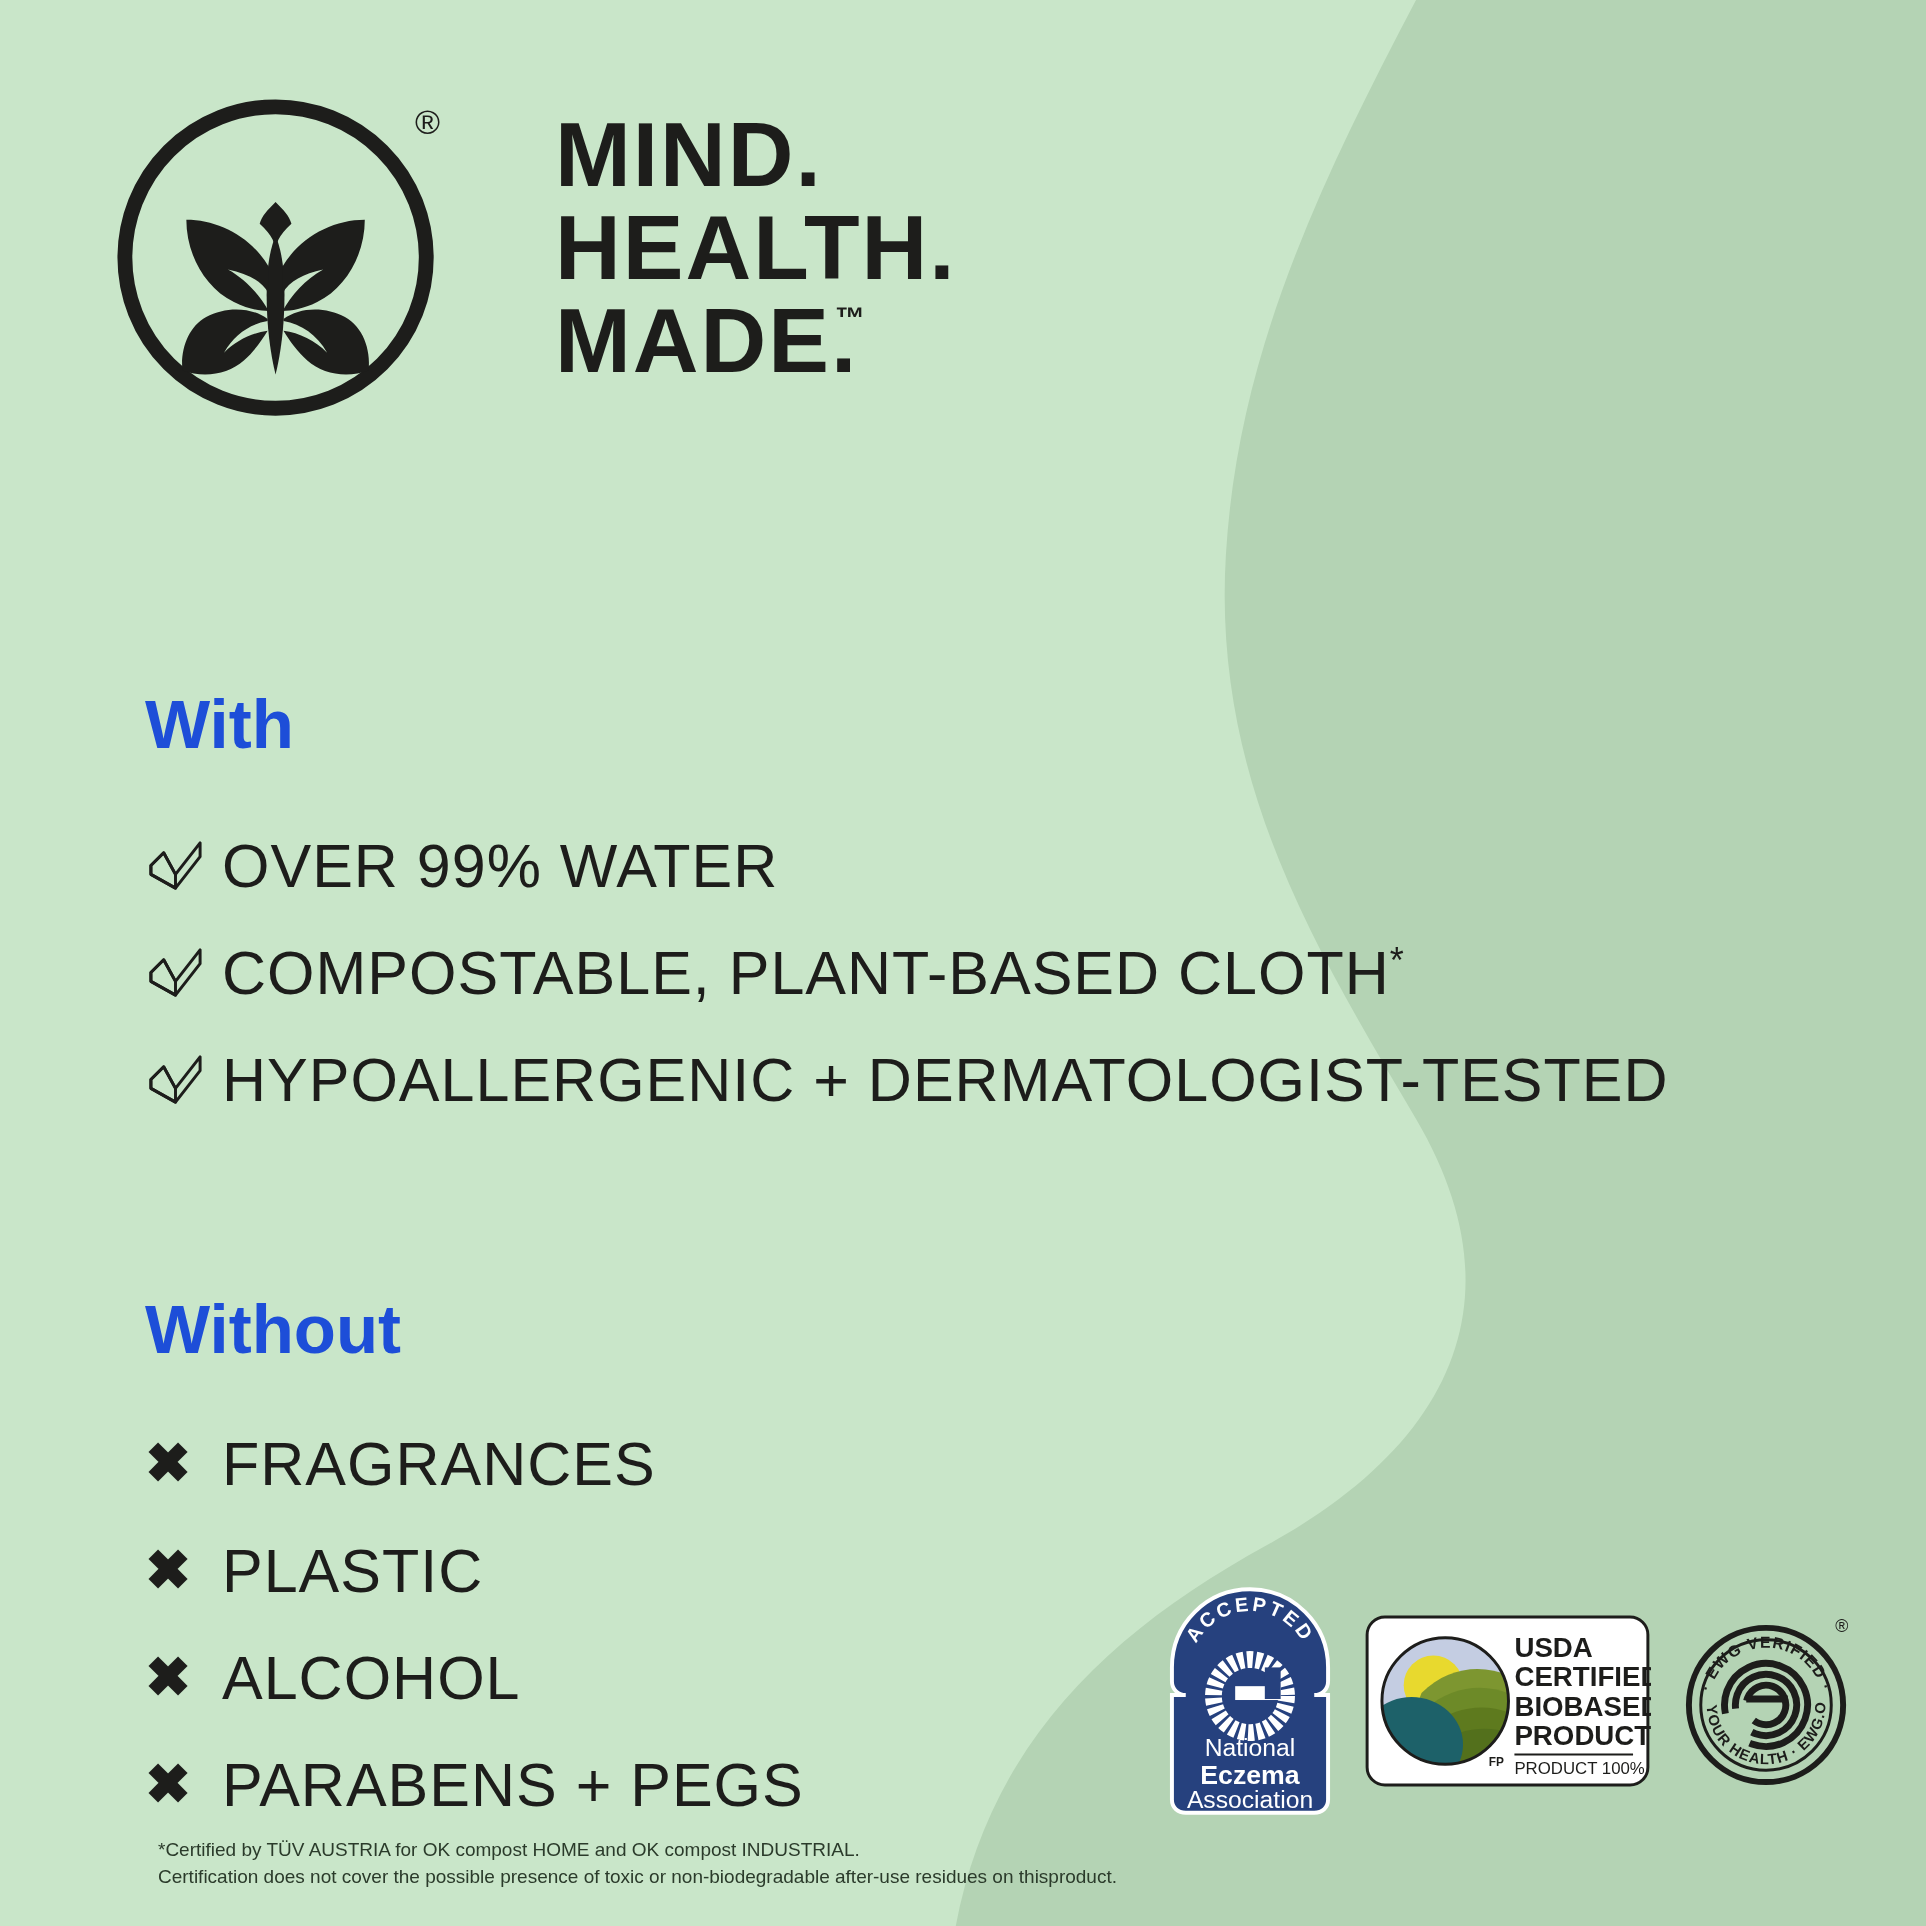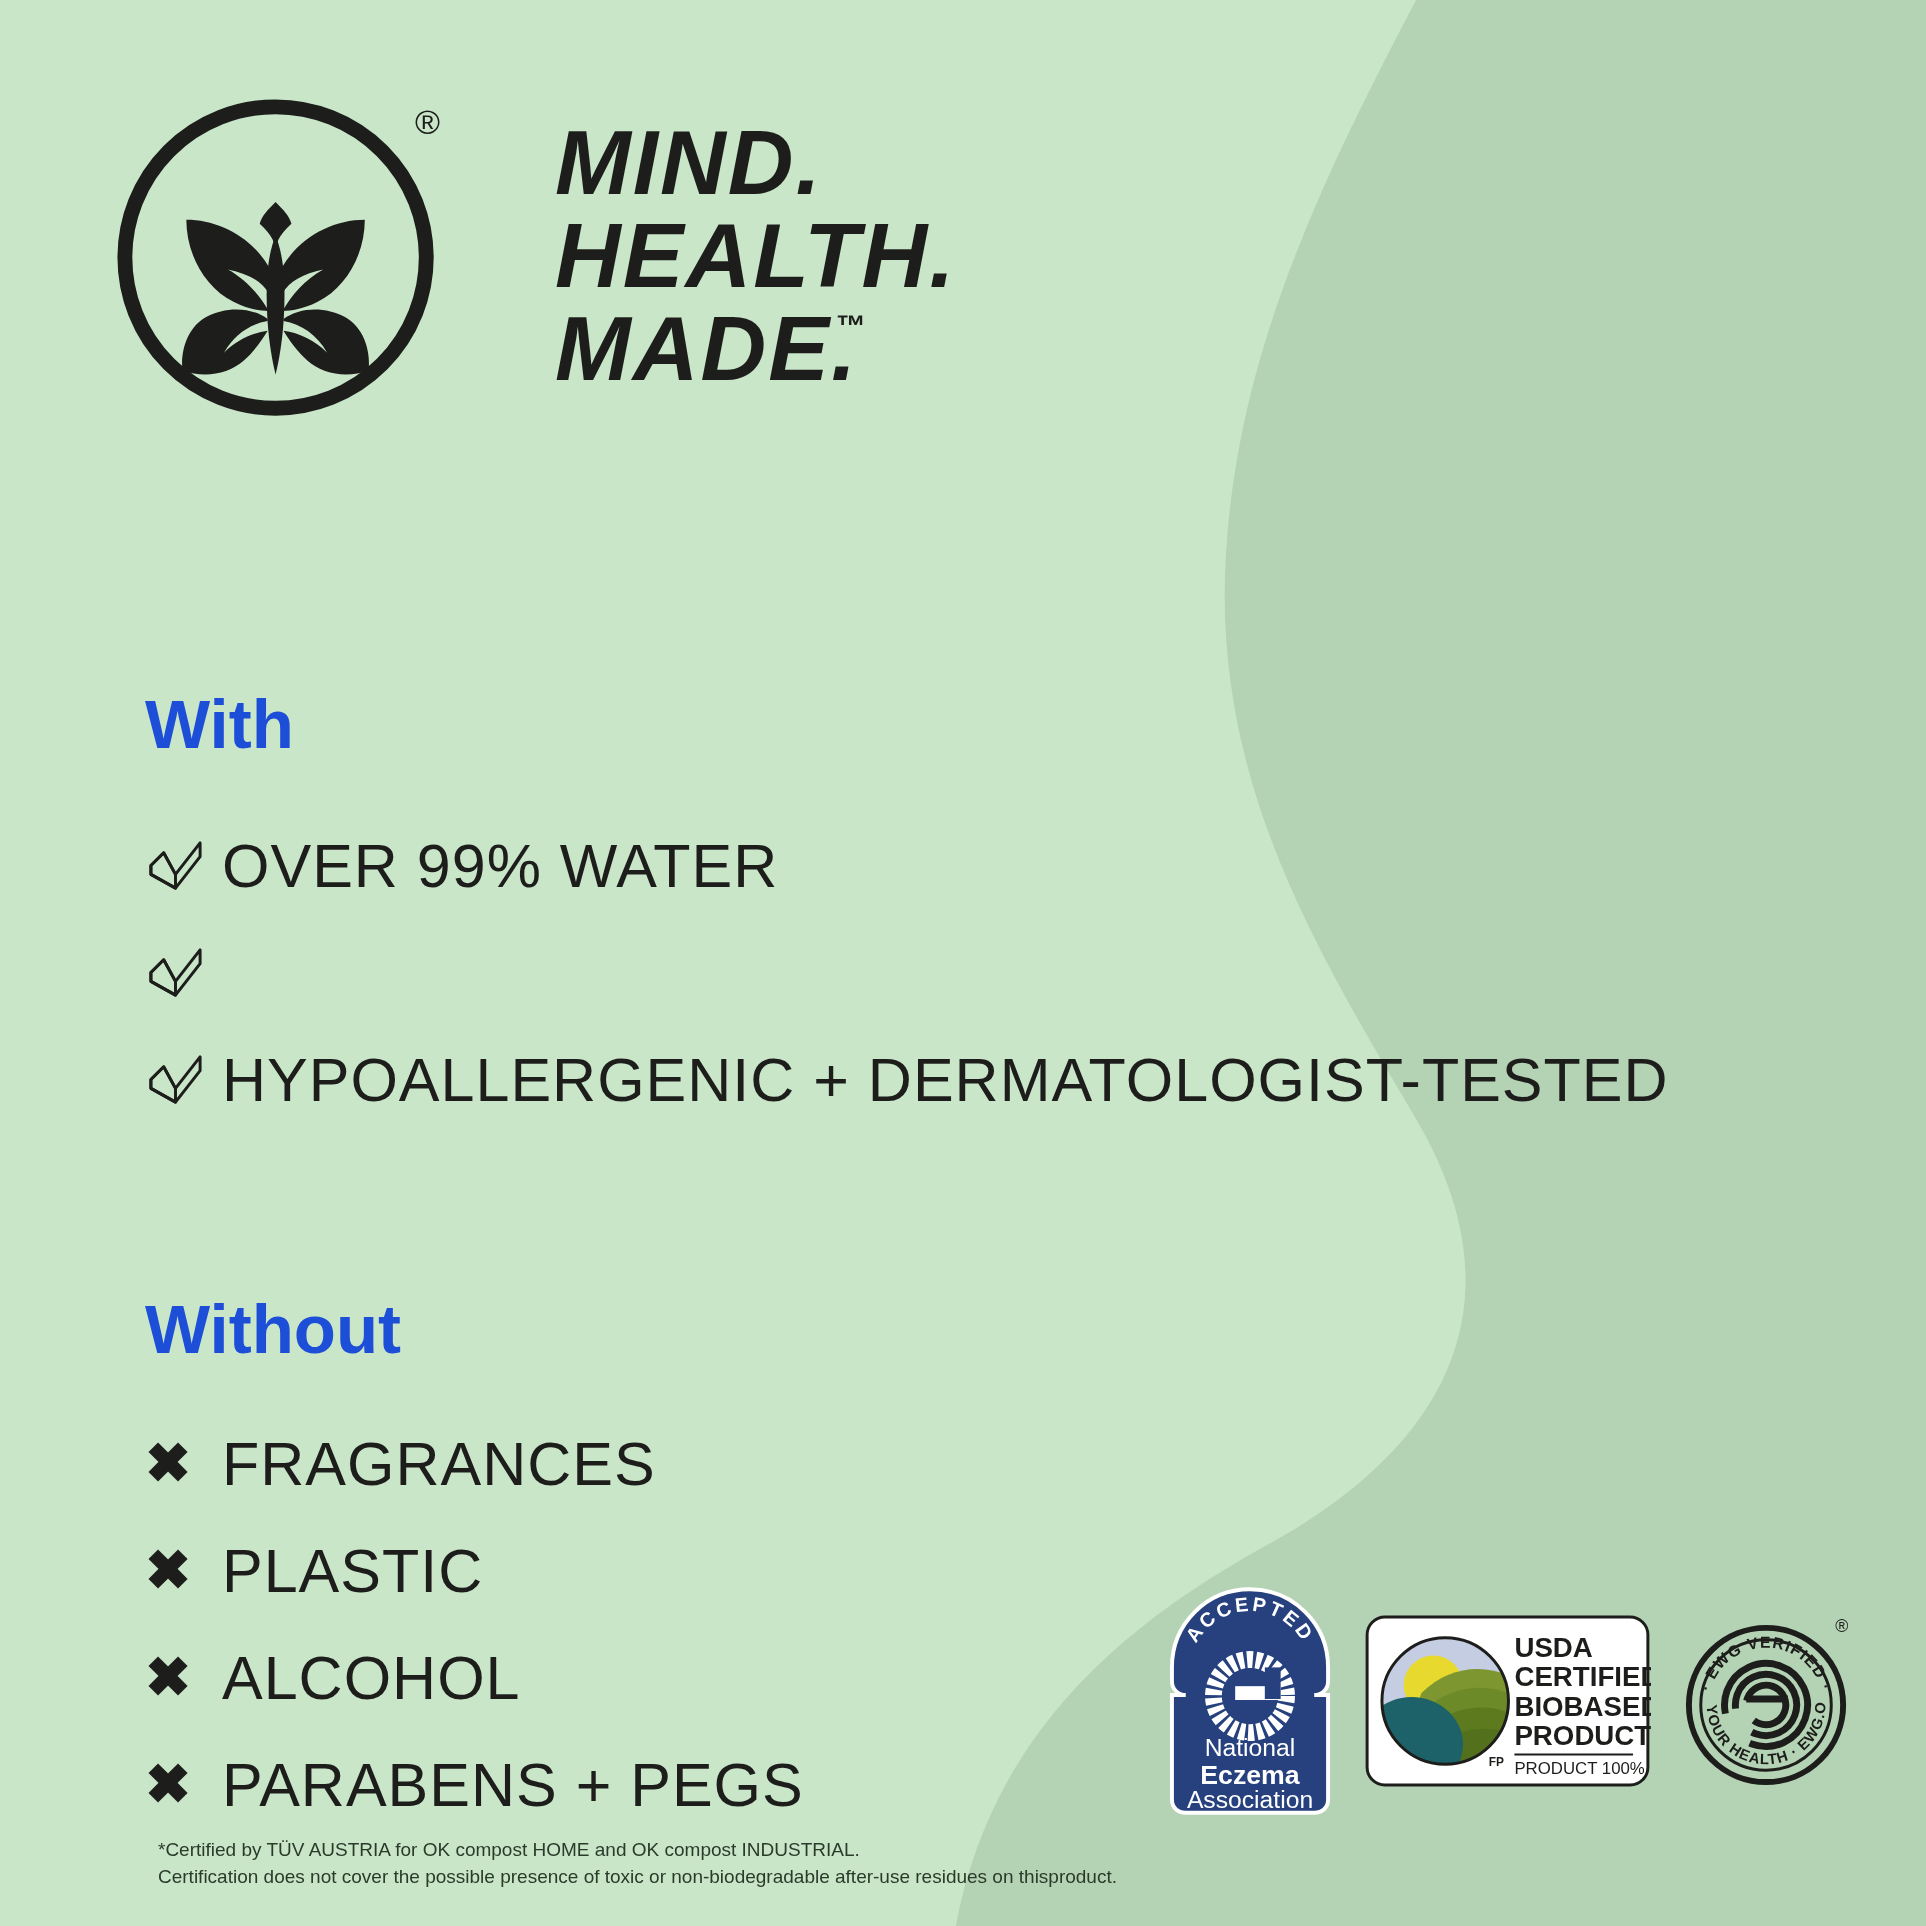--- a/index.html
+++ b/index.html
@@ -44,23 +44,22 @@
     position: absolute;
     left: 304px;
     top: 20px;
     font-size: 34px;
     line-height: 1;
     font-weight: 400;
     color: #1d1d1b;
   }
   #wordmark {
     margin-left: 99px;
-    margin-top: 32px;
+    margin-top: 24px;
     position: relative;
-    font-style: italic;
   }
   .word-line {
     font-size: 91px;
     line-height: 1.02;
     font-weight: 700;
     letter-spacing: 2px;
     color: #1d1d1b;
     white-space: nowrap;
   }
   #tm-mark {
@@ -220,20 +219,21 @@
       <span class="claim-text"><span>OVER 99% WATER</span><span class="sup"></span></span>
     </li>
 
     <li class="claim-row">
       <span class="claim-icon">
         <svg width="61" height="61" viewBox="0 0 62 62" aria-hidden="true">
           <path d="M6,31 L19,18 L31,40 L56,8 L56,22 L31,54 L6,40 Z" fill="none" stroke="#1d1d1b" stroke-width="3" stroke-linejoin="round"></path>
           <path d="M19,18 L31,40 L31,54 L6,40 L6,31 Z" fill="none" stroke="#1d1d1b" stroke-width="3" stroke-linejoin="round"></path>
         </svg>
       </span>
+      <span class="claim-text"><span>COMPOSTABLE, PLANT-BASED CLOTH</span><span class="sup">*</span></span>
     </li>
 
     <li class="claim-row">
       <span class="claim-icon">
         <svg width="61" height="61" viewBox="0 0 62 62" aria-hidden="true">
           <path d="M6,31 L19,18 L31,40 L56,8 L56,22 L31,54 L6,40 Z" fill="none" stroke="#1d1d1b" stroke-width="3" stroke-linejoin="round"></path>
           <path d="M19,18 L31,40 L31,54 L6,40 L6,31 Z" fill="none" stroke="#1d1d1b" stroke-width="3" stroke-linejoin="round"></path>
         </svg>
       </span>
       <span class="claim-text"><span>HYPOALLERGENIC + DERMATOLOGIST-TESTED</span><span class="sup"></span></span>

